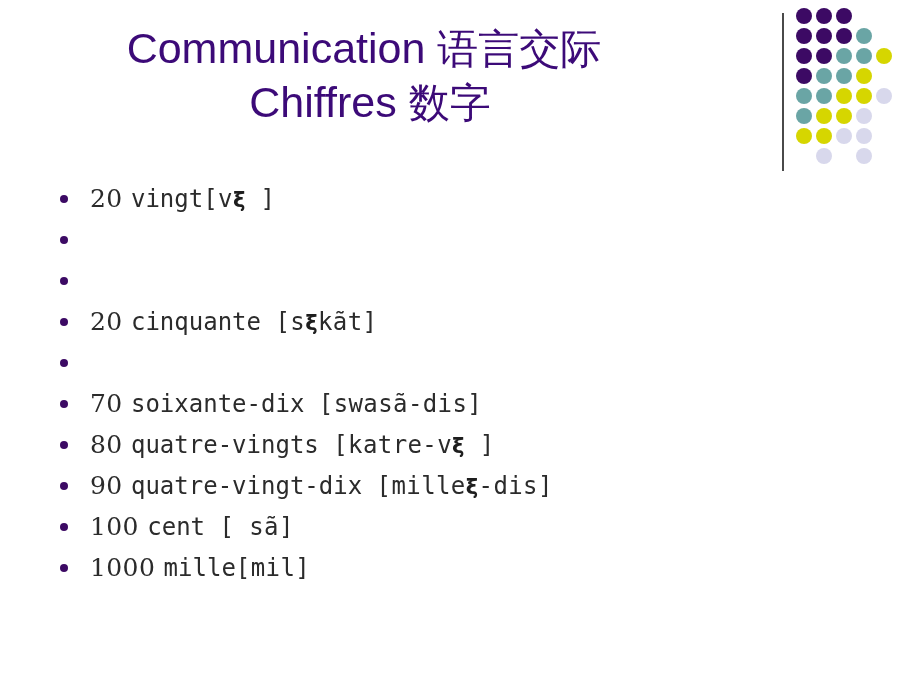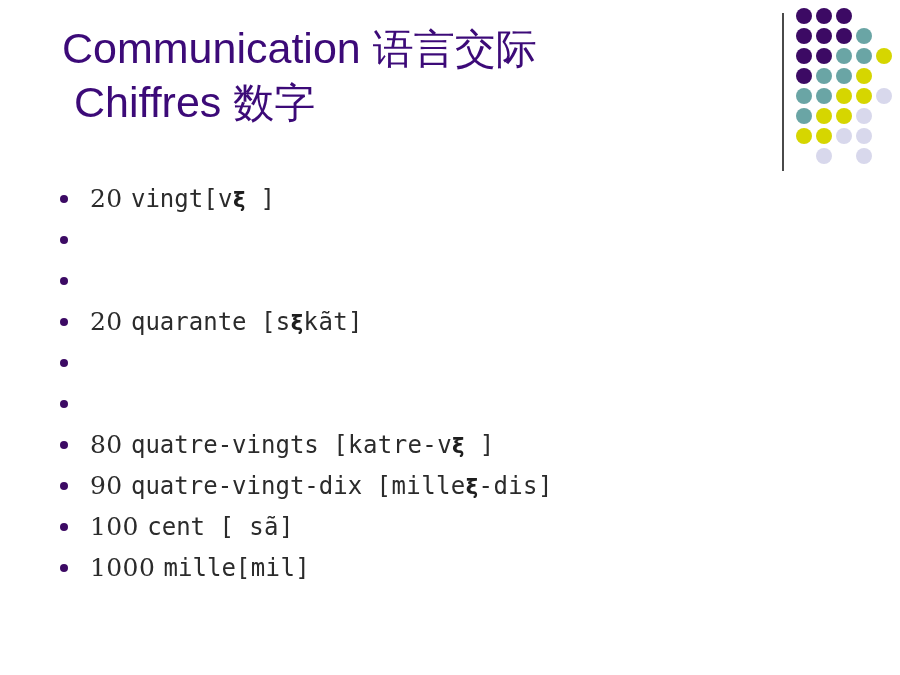--- a/index.html
+++ b/index.html
@@ -15,23 +15,24 @@
     position: relative;
     width: 900px;
     height: 675px;
     background: #ffffff;
     overflow: hidden;
   }
 
   
   #title-block {
     position: absolute;
-    left: 62px;
+    left: 44px;
     top: 22px;
     width: 640px;
+    text-align: center;
   }
   .title-line {
     font-family: "Liberation Sans", sans-serif;
     font-size: 43px;
     line-height: 53px;
     color: #3c0a78;
     white-space: pre;
     letter-spacing: 0px;
   }
   .title-line .cjk {
@@ -160,22 +161,22 @@
         <div class="dot" style="left: 60px; top: 120px; background: rgb(216, 216, 236);"></div>
         <div class="dot" style="left: 20px; top: 140px; background: rgb(216, 216, 236);"></div>
         <div class="dot" style="left: 60px; top: 140px; background: rgb(216, 216, 236);"></div>
       </div>
   </div>
 
   <div id="bullet-list">
       <div class="bullet-row"><span class="bullet-marker"></span><span class="bullet-text"><span>20 </span><span class="mono">vingt</span><span class="nasal">[v</span><span class="xi">ξ</span><span class="nasal"> ]</span></span></div>
       <div class="bullet-row"><span class="bullet-marker"></span></div>
       <div class="bullet-row"><span class="bullet-marker"></span></div>
-      <div class="bullet-row"><span class="bullet-marker"></span><span class="bullet-text"><span>20 </span><span class="mono">quarante </span><span class="nasal">[s</span><span class="xi">ξ</span><span class="nasal">kãt]</span></span></div>
+      <div class="bullet-row"><span class="bullet-marker"></span><span class="bullet-text"><span>20 </span><span class="mono">cinquante </span><span class="nasal">[s</span><span class="xi">ξ</span><span class="nasal">kãt]</span></span></div>
       <div class="bullet-row"><span class="bullet-marker"></span></div>
-      <div class="bullet-row"><span class="bullet-marker"></span></div>
+      <div class="bullet-row"><span class="bullet-marker"></span><span class="bullet-text"><span>70 </span><span class="mono">soixante-dix </span><span class="nasal">[swasã-dis]</span></span></div>
       <div class="bullet-row"><span class="bullet-marker"></span><span class="bullet-text"><span>80 </span><span class="mono">quatre-vingts </span><span class="nasal">[katre-v</span><span class="xi">ξ</span><span class="nasal"> ]</span></span></div>
       <div class="bullet-row"><span class="bullet-marker"></span><span class="bullet-text"><span>90 </span><span class="mono">quatre-vingt-dix </span><span class="nasal">[mille</span><span class="xi">ξ</span><span class="nasal">-dis]</span></span></div>
       <div class="bullet-row"><span class="bullet-marker"></span><span class="bullet-text"><span>100 </span><span class="mono">cent </span><span class="nasal">[ sã]</span></span></div>
       <div class="bullet-row"><span class="bullet-marker"></span><span class="bullet-text"><span>1000 </span><span class="mono">mille</span><span class="nasal">[mil]</span></span></div>
     </div>
 
 </div>
 
 </body></html>

